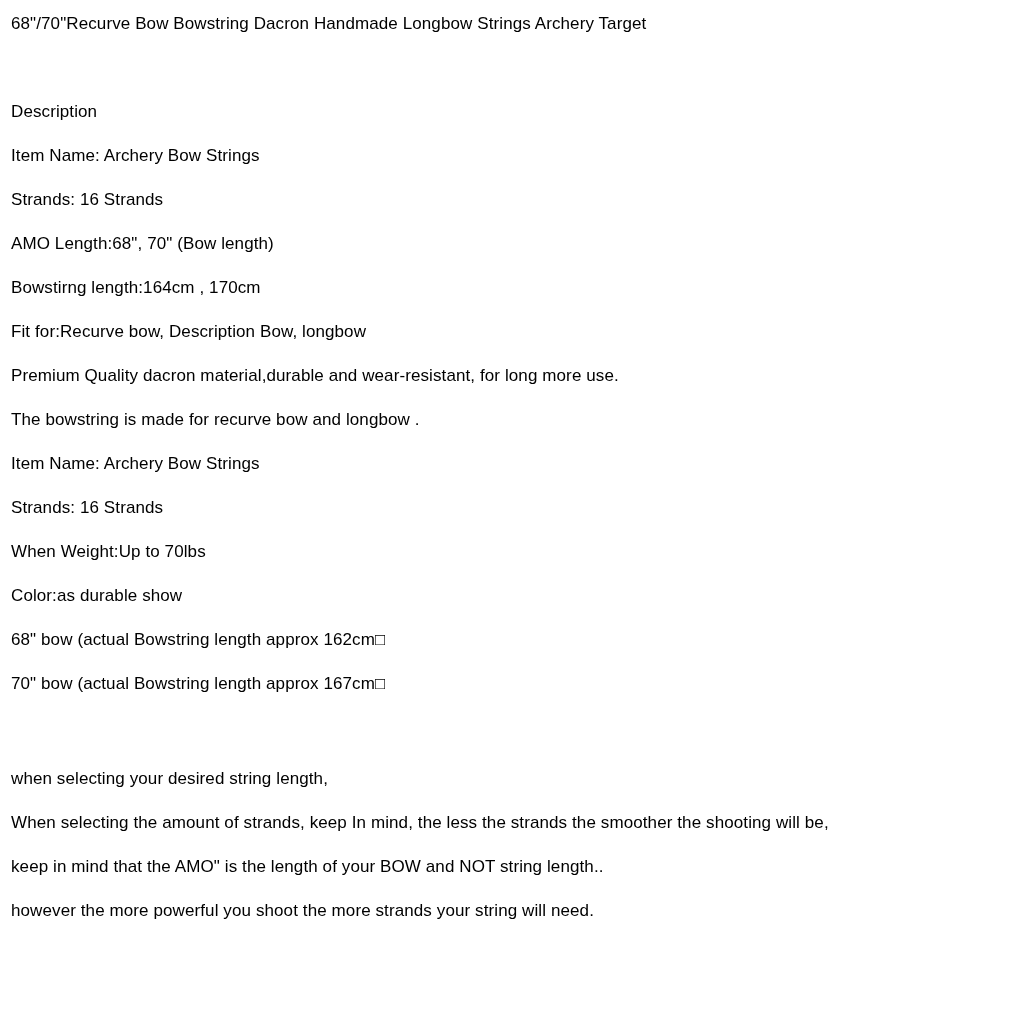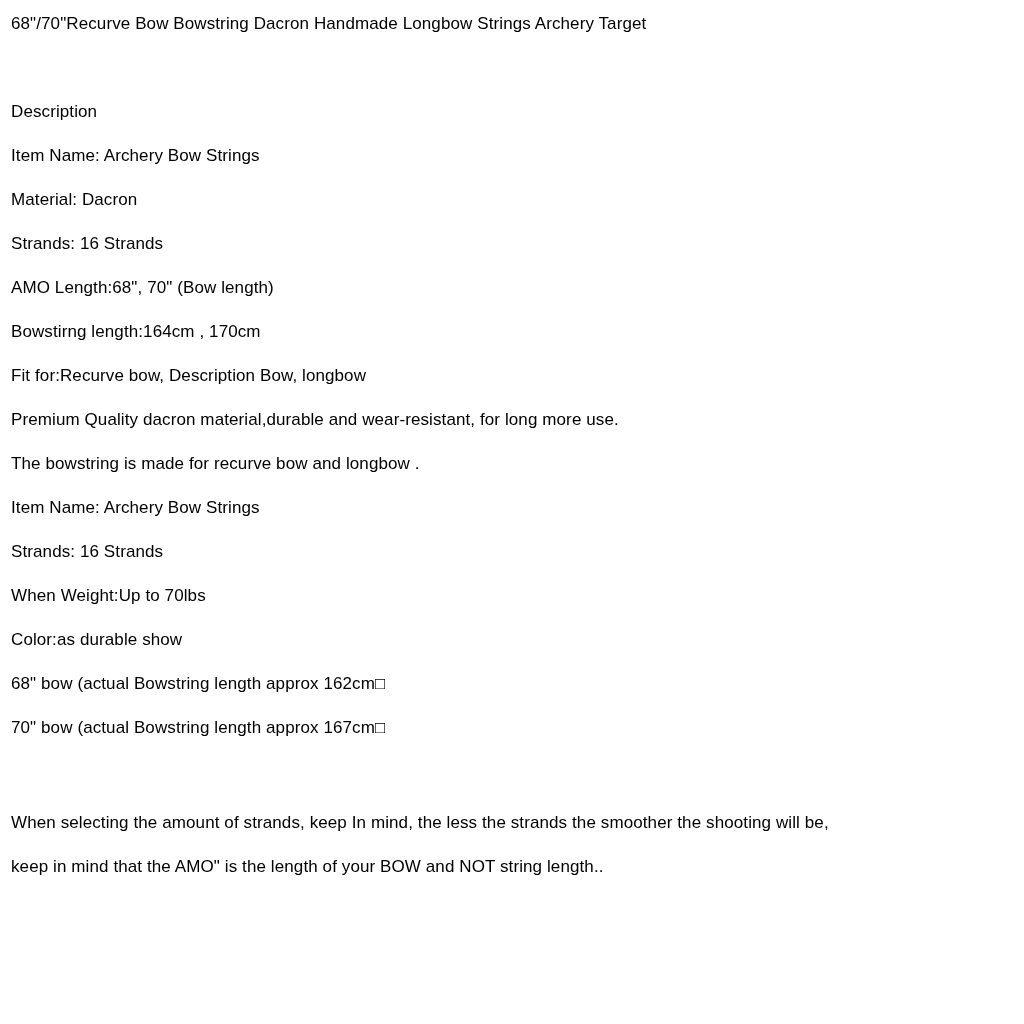--- a/index.html
+++ b/index.html
@@ -33,30 +33,31 @@
 </style>
 </head>
 <body>
 
 <div class="page">
 
   <p class="line title-line">68"/70"Recurve Bow Bowstring Dacron Handmade Longbow Strings Archery Target</p>
 
   <p class="line">Description</p>
   <p class="line">Item Name: Archery Bow Strings</p>
-  <p class="line">Material: Dacron</p>
   <p class="line">Strands: 16 Strands</p>
   <p class="line">AMO Length:68", 70" (Bow length)</p>
   <p class="line">Bowstirng length:164cm , 170cm</p>
   <p class="line">Fit for:Recurve bow, Description Bow, longbow</p>
   <p class="line">Premium Quality dacron material,durable and wear-resistant, for long more use.</p>
   <p class="line">The bowstring is made for recurve bow and longbow .</p>
   <p class="line">Item Name: Archery Bow Strings</p>
   <p class="line">Strands: 16 Strands</p>
   <p class="line">When Weight:Up to 70lbs</p>
   <p class="line">Color:as durable show</p>
   <p class="line">68" bow (actual Bowstring length approx 162cm□</p>
   <p class="line pre-note-gap">70" bow (actual Bowstring length approx 167cm□</p>
 
+  <p class="line">when selecting your desired string length,</p>
   <p class="line">When selecting the amount of strands, keep In mind, the less the strands the smoother the shooting will be,</p>
   <p class="line">keep in mind that the AMO" is the length of your BOW and NOT string length..</p>
+  <p class="line">however the more powerful you shoot the more strands your string will need.</p>
 
 </div>
 
 </body></html>

